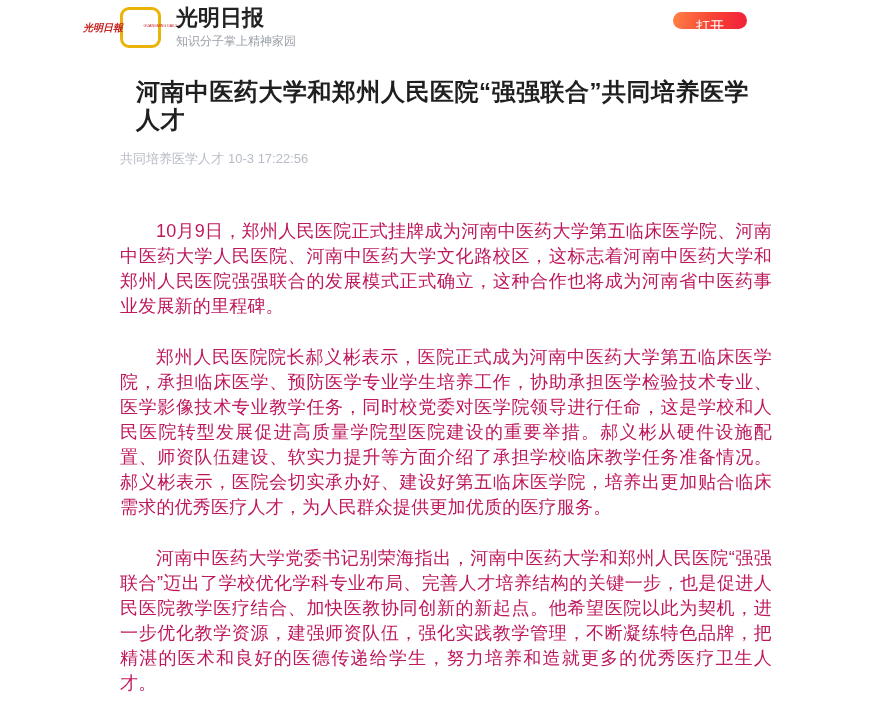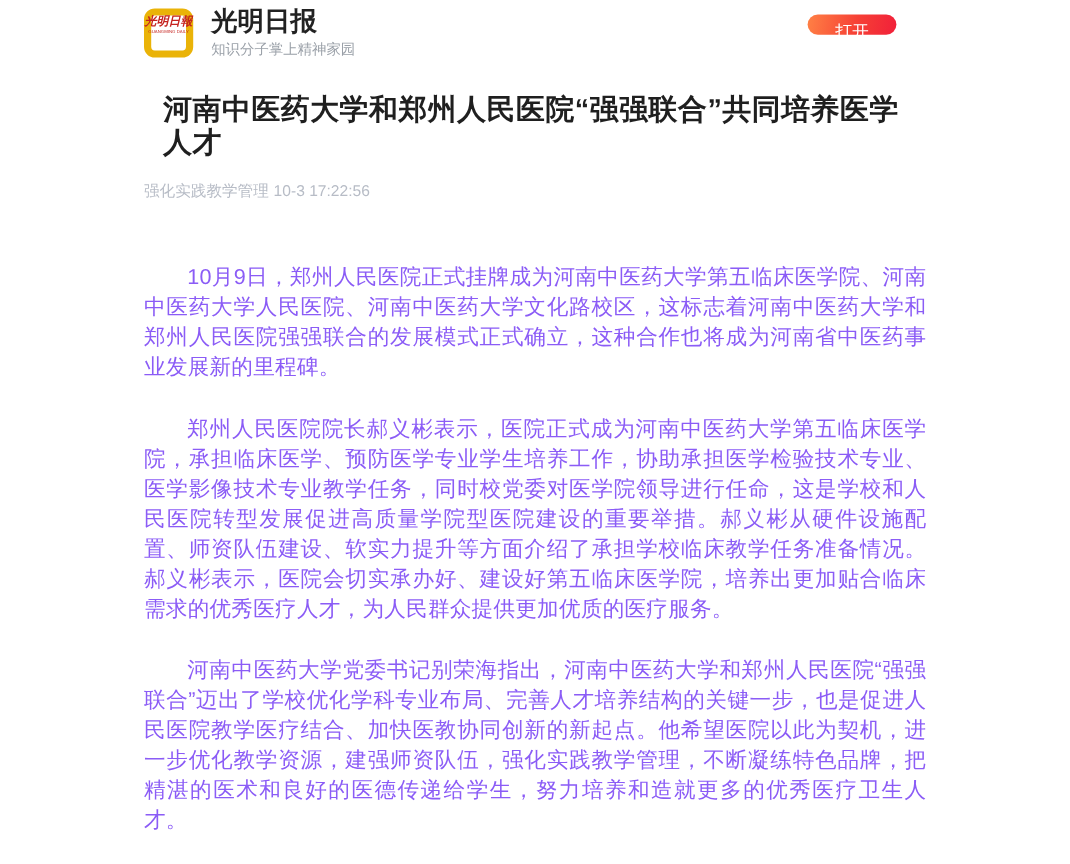--- a/index.html
+++ b/index.html
@@ -11,23 +11,23 @@
     overflow: hidden;
   }
   .page { position: relative; width: 892px; height: 720px; background: #fff; }
   .content { position: relative; margin: 0 120px; width: 652px; }
 
   
   .header { position: relative; height: 55px; }
   .logo {
     position: absolute; left: 0; top: 7px;
     width: 41px; height: 41px;
-    border: 6px solid #eab308; border-radius: 9px;
+    border: 3px solid #eab308; border-radius: 9px;
     background: #fff;
-    display: flex; flex-direction: column; align-items: center; 
+    display: flex; flex-direction: row; align-items: center; justify-content: center;
     cursor: pointer;
   }
   .logo-cn {
     color: #c5231f; font-size: 10px; font-weight: bold; line-height: 11px;
     font-family: "Liberation Serif", "DejaVu Serif", serif;
     white-space: nowrap; font-style: italic;
   }
   .logo-en {
     color: #c5231f; font-size: 8px; line-height: 8px;
     transform: scale(0.45); transform-origin: center top;
@@ -52,21 +52,21 @@
     font-size: 24px; line-height: 28px; font-weight: bold;
     color: #1f1f1f;
     letter-spacing: 0.5px;
   }
   .meta { margin-top: 17px; font-size: 13px; color: #b7bcc6; line-height: 16px; }
   .meta .sep { display: inline-block; width: 4px; }
   .article-body { margin-top: 52px; }
   .article-body p {
     margin: 0 0 26px 0;
     font-size: 18px; line-height: 25px;
-    color: #8b5cf6;
+    color: #be185d;
     text-indent: 2em;
     text-align: justify;
     letter-spacing: 0.2px;
   }
   .article-body p.extra-gap { margin-top: 20px; }
 </style>
 </head>
 <body>
 
 <div class="page">
@@ -80,21 +80,21 @@
       <div class="brand-text">
         <div class="app-name">光明日报</div>
         <div class="tagline">知识分子掌上精神家园</div>
       </div>
       <button class="open-btn">打开</button>
     </div>
 
     <h1 class="title">河南中医药大学和郑州人民医院“强强联合”共同培养医学人才</h1>
 
     <div class="meta">
-      <span>强化实践教学管理</span><span class="sep"></span><span>10-3 17:22:56</span>
+      <span>共同培养医学人才</span><span class="sep"></span><span>10-3 17:22:56</span>
     </div>
 
     <div class="article-body">
       <p>10月9日，郑州人民医院正式挂牌成为河南中医药大学第五临床医学院、河南中医药大学人民医院、河南中医药大学文化路校区，这标志着河南中医药大学和郑州人民医院强强联合的发展模式正式确立，这种合作也将成为河南省中医药事业发展新的里程碑。</p>
       <p>郑州人民医院院长郝义彬表示，医院正式成为河南中医药大学第五临床医学院，承担临床医学、预防医学专业学生培养工作，协助承担医学检验技术专业、医学影像技术专业教学任务，同时校党委对医学院领导进行任命，这是学校和人民医院转型发展促进高质量学院型医院建设的重要举措。郝义彬从硬件设施配置、师资队伍建设、软实力提升等方面介绍了承担学校临床教学任务准备情况。郝义彬表示，医院会切实承办好、建设好第五临床医学院，培养出更加贴合临床需求的优秀医疗人才，为人民群众提供更加优质的医疗服务。</p>
       <p class="extra-gap">河南中医药大学党委书记别荣海指出，河南中医药大学和郑州人民医院“强强联合”迈出了学校优化学科专业布局、完善人才培养结构的关键一步，也是促进人民医院教学医疗结合、加快医教协同创新的新起点。他希望医院以此为契机，进一步优化教学资源，建强师资队伍，强化实践教学管理，不断凝练特色品牌，把精湛的医术和良好的医德传递给学生，努力培养和造就更多的优秀医疗卫生人才。</p>
     </div>
 
   </div>
 </div>

